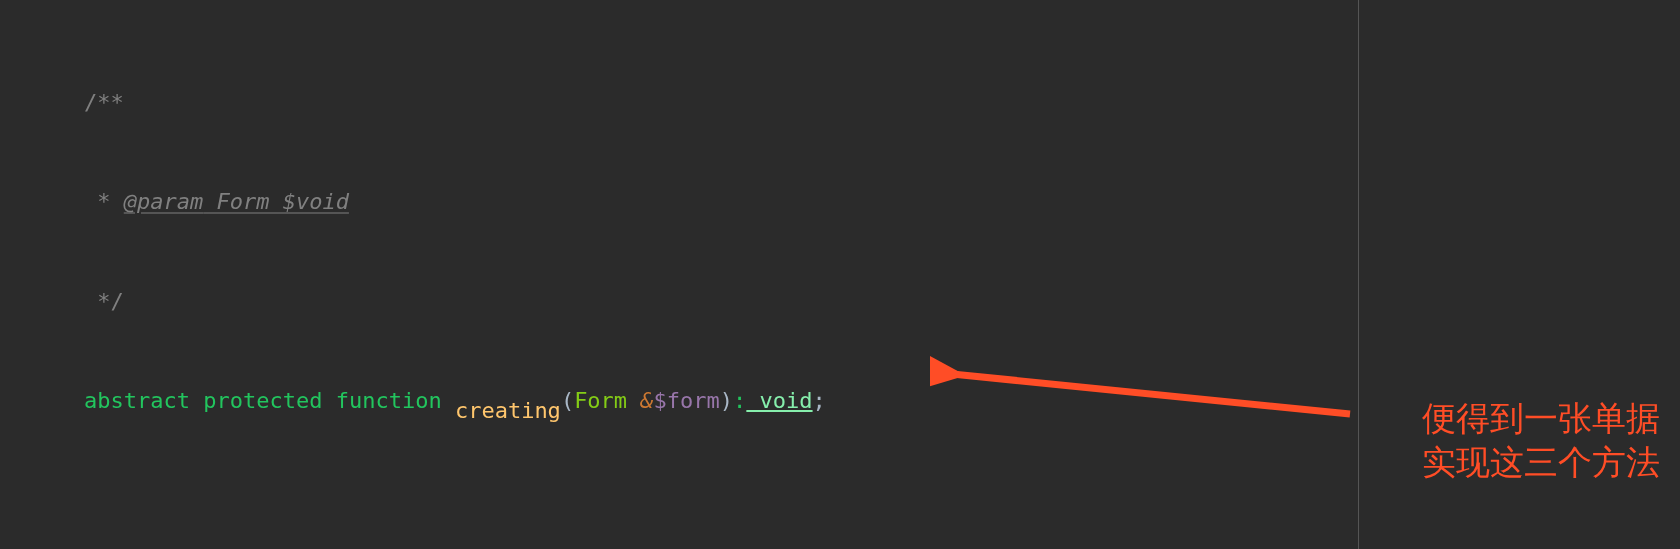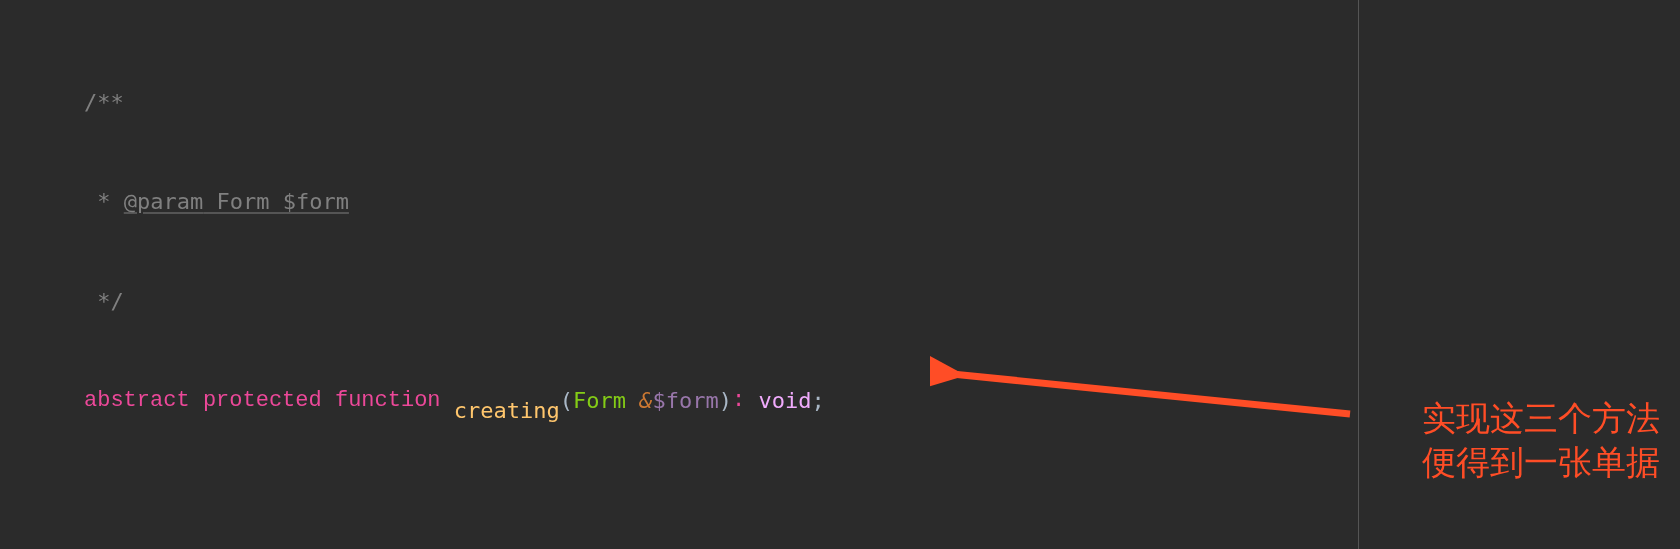--- a/index.html
+++ b/index.html
@@ -18,28 +18,28 @@
       padding: 20px 0 0 84px;
       white-space: pre;
       position: relative;
     }
     .line {
       height: 33.3px;
       display: flex;
       align-items: center;
     }
     .comment { color: #808080; }
-    .doc-tag { color: #808080; text-decoration: underline; text-decoration-color: #555; text-underline-offset: 3px; }
-    .keyword { color: #ec4899; font-family: Liberation Mono, monospace; }
+    .doc-tag { color: #808080; text-decoration: underline; text-decoration-color: #555; text-underline-offset: 3px; font-style: italic; }
+    .keyword { color: #22c55e; }
     .func-name { color: #ffc66d; margin-top: 20px; }
     .type { color: #84cc16; }
     .var-ref { color: #cc7832; font-style: italic; }
     .var-inner { color: #9876aa; }
     .punct { color: #a9b7c6; }
-    .void { color: #f0abfc; }
+    .void { color: #86efac; text-decoration: underline; }
     
     .ruler {
       position: absolute;
       top: 0;
       left: 1358px;
       width: 1px;
       height: 549px;
       background: #555555;
     }
     
@@ -60,21 +60,21 @@
       top: 352px;
       left: 930px;
       pointer-events: none;
     }
   </style>
 </head>
 <body>
 
 <div class="editor">
   <div class="line"><span class="comment">/**</span></div>
-  <div class="line"><span class="comment"> * </span><span class="comment doc-tag">@param</span><span class="comment doc-tag"> Form $form</span></div>
+  <div class="line"><span class="comment"> * </span><span class="comment doc-tag">@param</span><span class="comment doc-tag"> Form $void</span></div>
   <div class="line"><span class="comment"> */</span></div>
   <div class="line"><span class="keyword">abstract</span><span> </span><span class="keyword">protected</span><span> </span><span class="keyword">function</span><span> </span><span class="func-name">creating</span><span class="punct">(</span><span class="type">Form </span><span class="var-ref">&amp;</span><span class="var-inner">$form</span><span class="punct">)</span><span class="keyword">:</span><span class="void"> void</span><span class="punct">;</span></div>
   <div class="line"></div>
   
   
   
   
   
   
   
@@ -91,15 +91,15 @@
 <svg class="arrow-svg" width="430" height="80">
   <defs>
     <marker id="arrowhead" markerWidth="12" markerHeight="10" refX="2" refY="5" orient="auto">
       <polygon points="12 0, 0 5, 12 10" fill="#ff4d26"></polygon>
     </marker>
   </defs>
   <line x1="420" y1="62" x2="22" y2="22" stroke="#ff4d26" stroke-width="7" marker-end="url(#arrowhead)"></line>
 </svg>
 
 <div class="annotation">
+  <div>便得到一张单据</div>
   <div>实现这三个方法</div>
-  <div>便得到一张单据</div>
 </div>
 
 </body></html>

